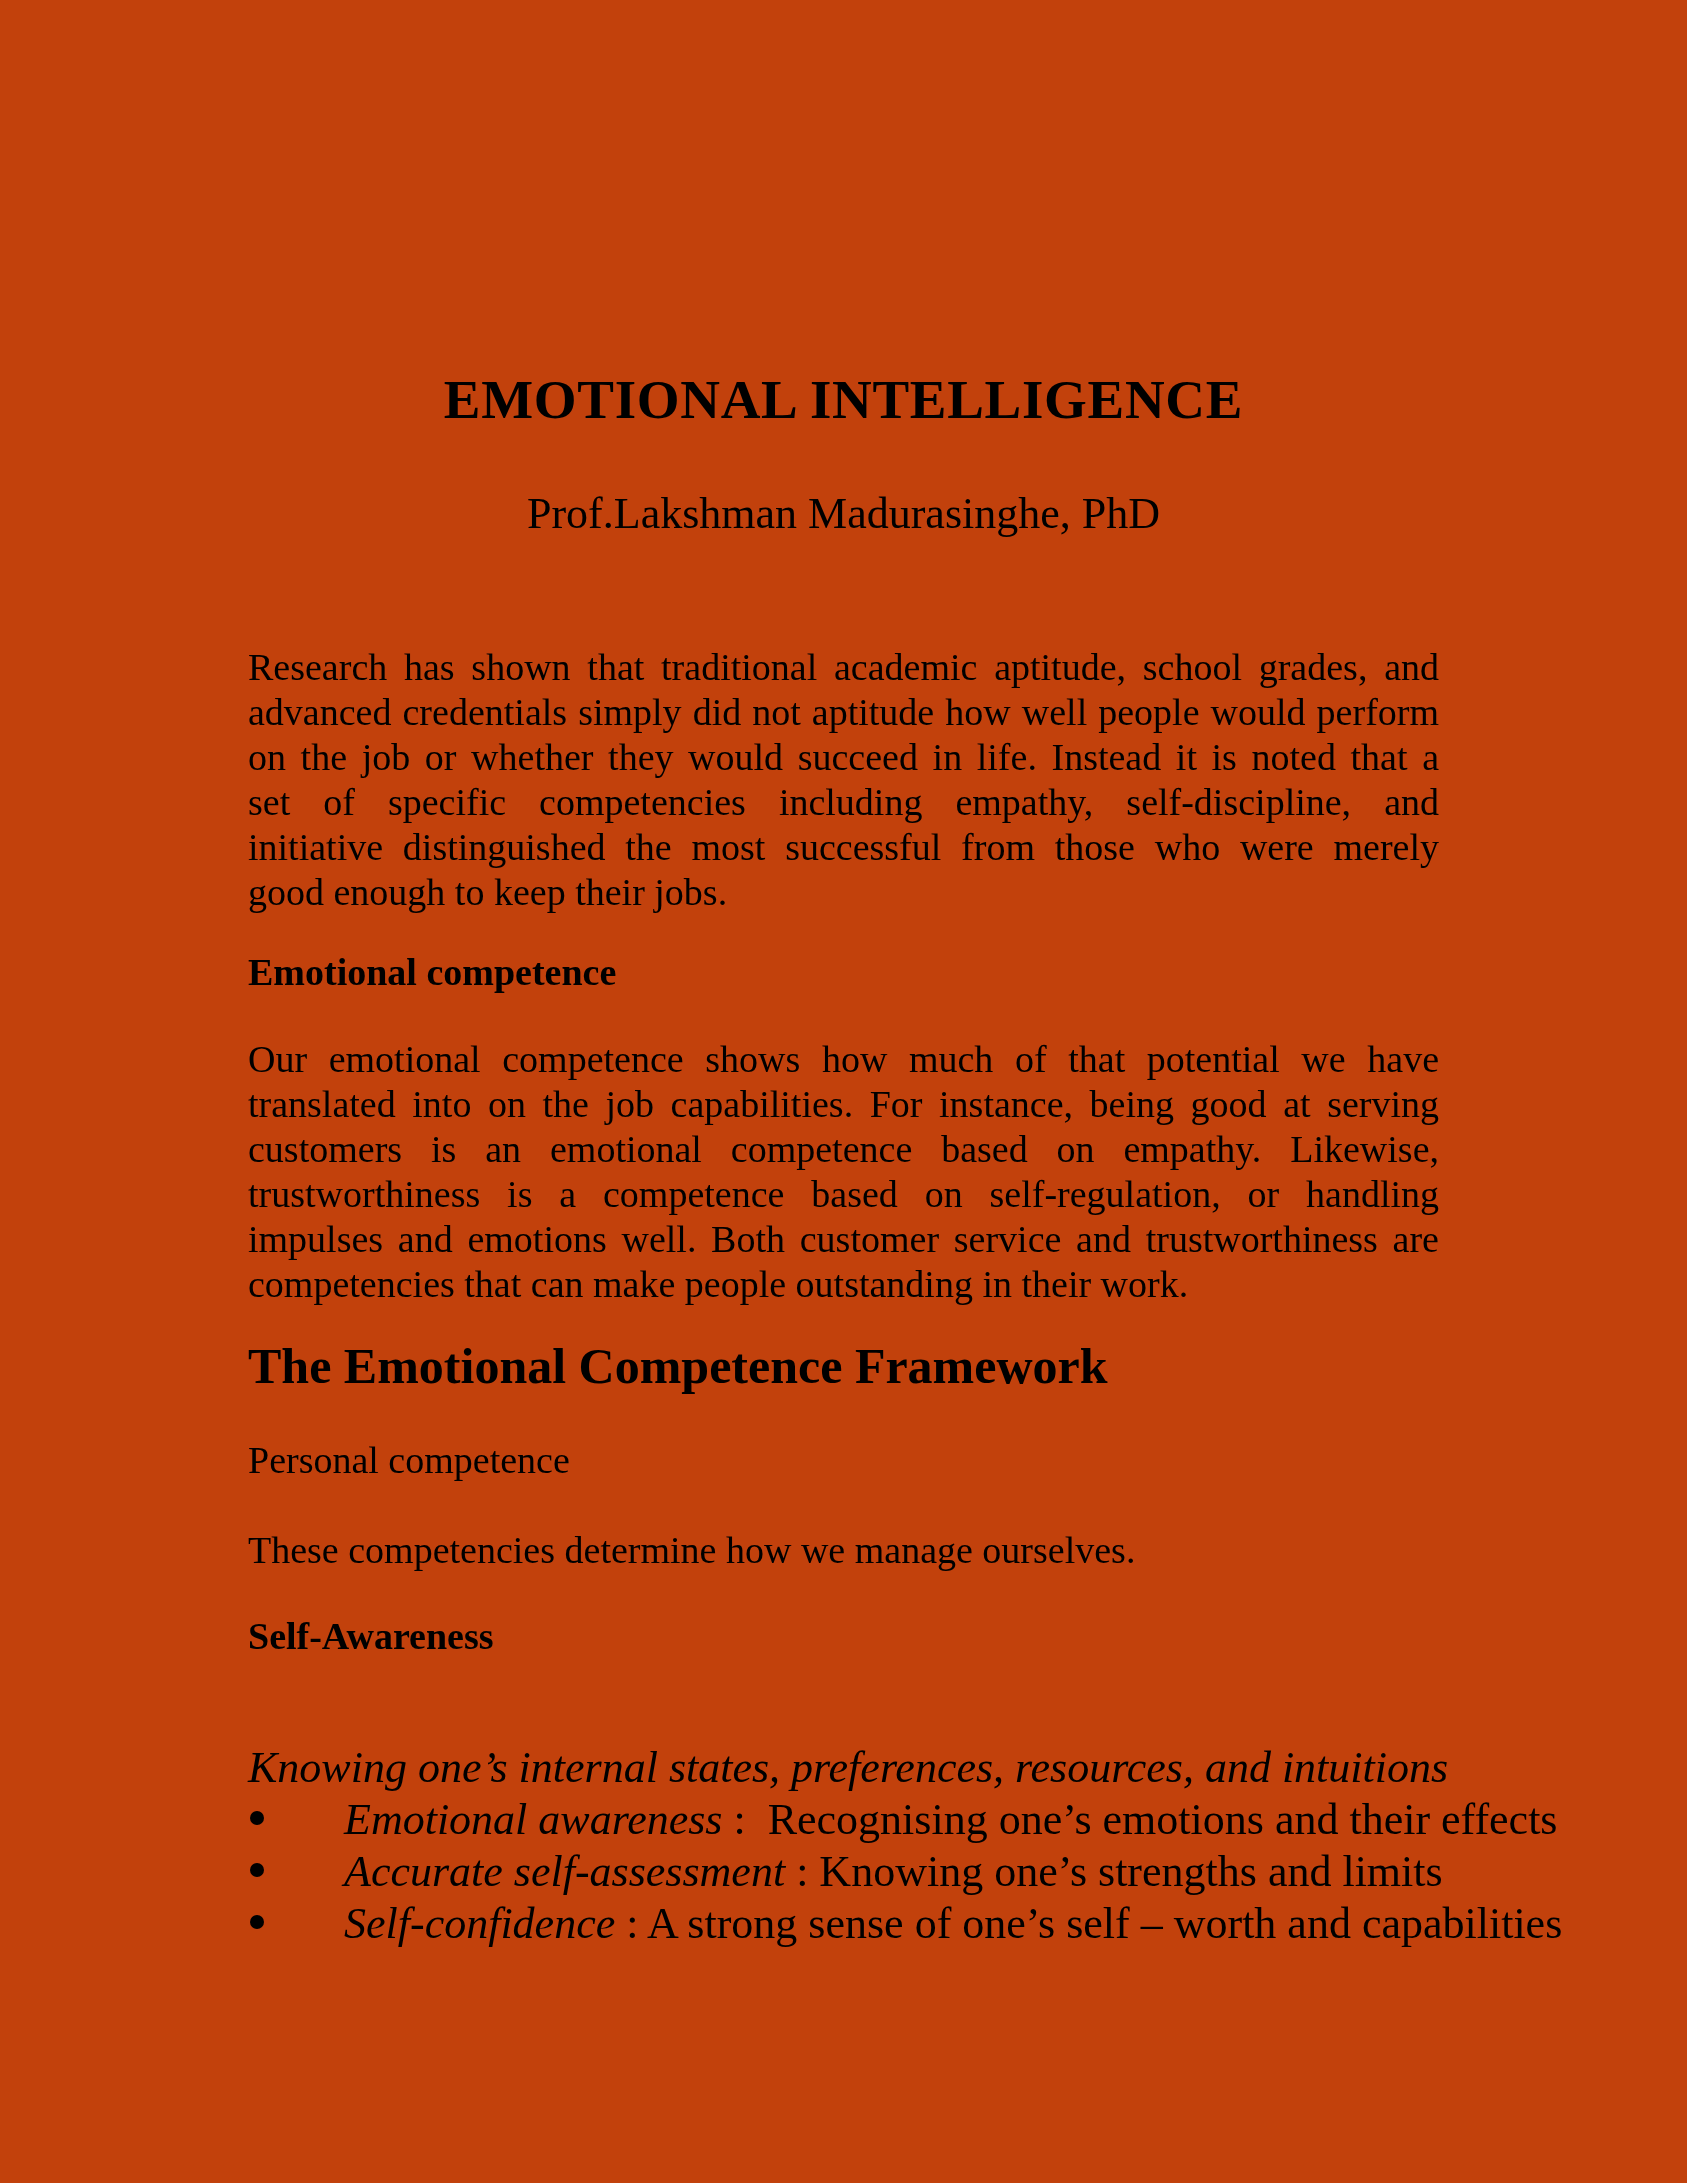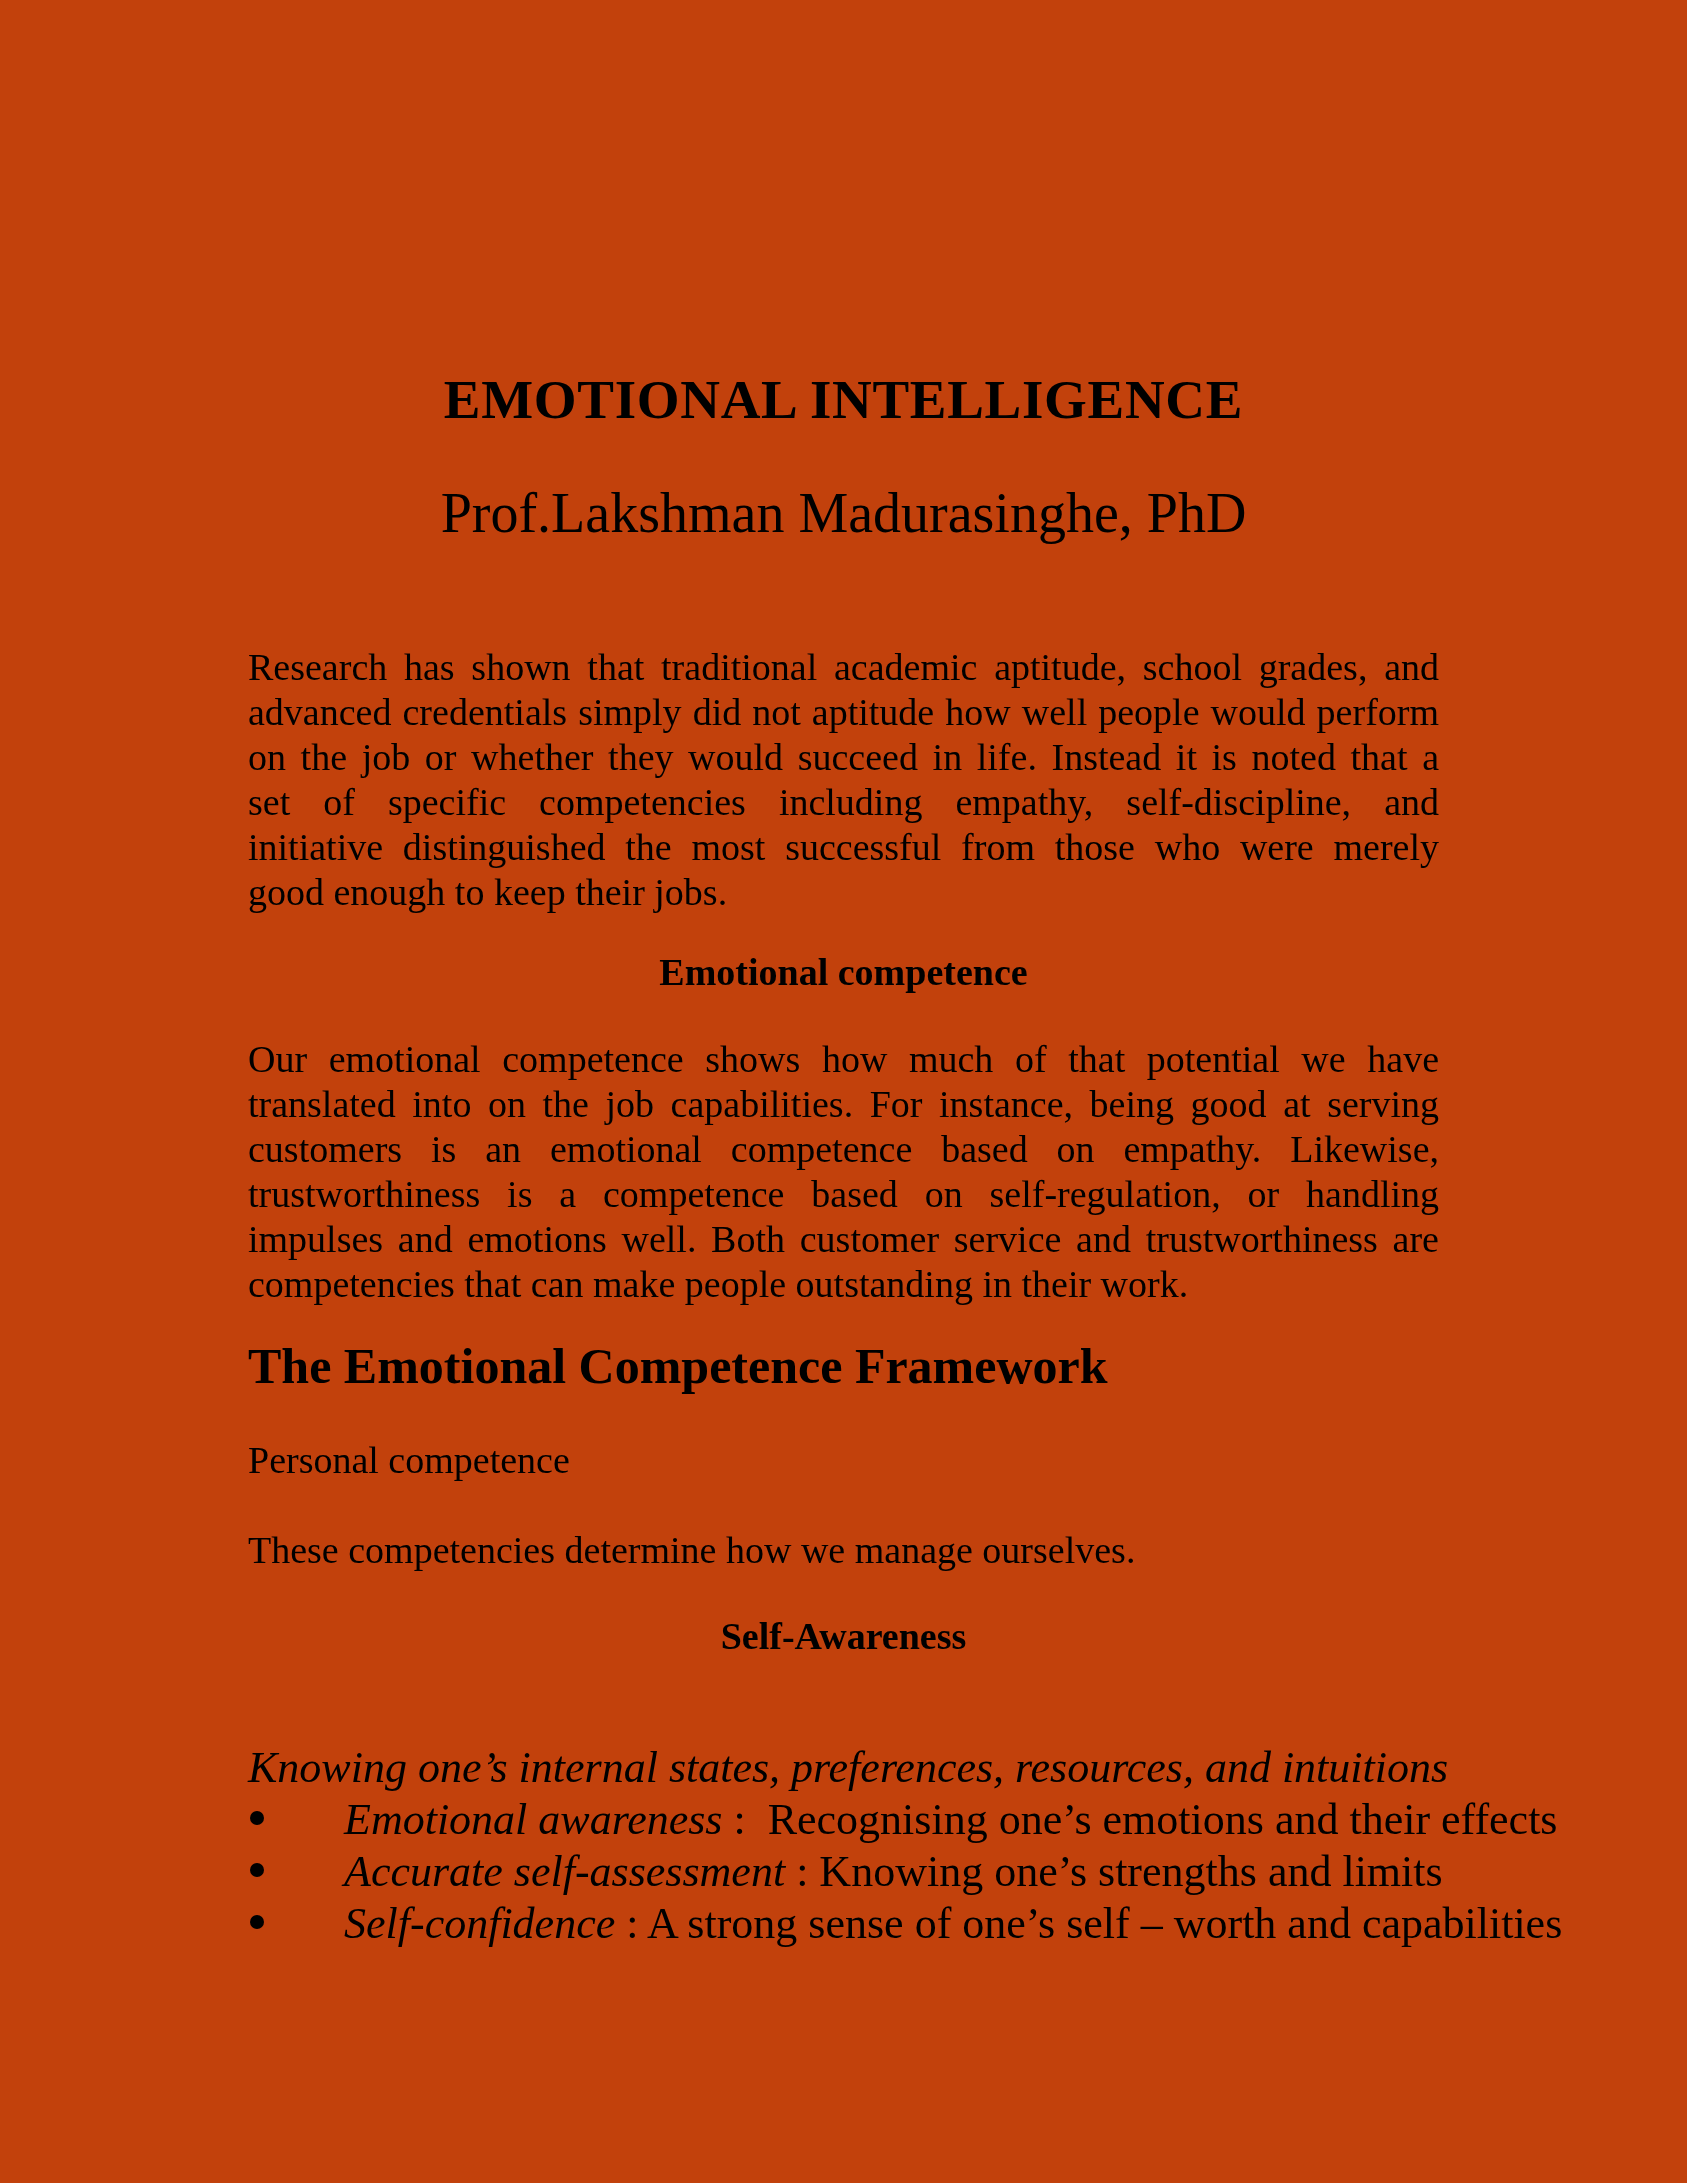--- a/index.html
+++ b/index.html
@@ -27,21 +27,21 @@
   .title {
     top: 367px;
     font-size: 55px;
     line-height: 66px;
     font-weight: bold;
     letter-spacing: 0.7px;
     white-space: nowrap;
   }
   .subtitle {
     top: 487px;
-    font-size: 56px;
+    font-size: 44px;
     line-height: 53px;
     font-weight: normal;
     white-space: nowrap;
   }
   .para {
     font-size: 38px;
     line-height: 45px;
   }
   .para .line {
     height: 45px;
@@ -58,21 +58,20 @@
   .para .line.last {
     text-align: left;
   }
   .para1 { top: 645px; }
   .para2 { top: 1037px; }
   .h14 {
     font-size: 38px;
     line-height: 45px;
     font-weight: bold;
     white-space: nowrap;
-    text-align: center;
   }
   .h18 {
     font-size: 50px;
     line-height: 60px;
     font-weight: bold;
     white-space: nowrap;
   }
   .plain14 {
     font-size: 38px;
     line-height: 45px;

